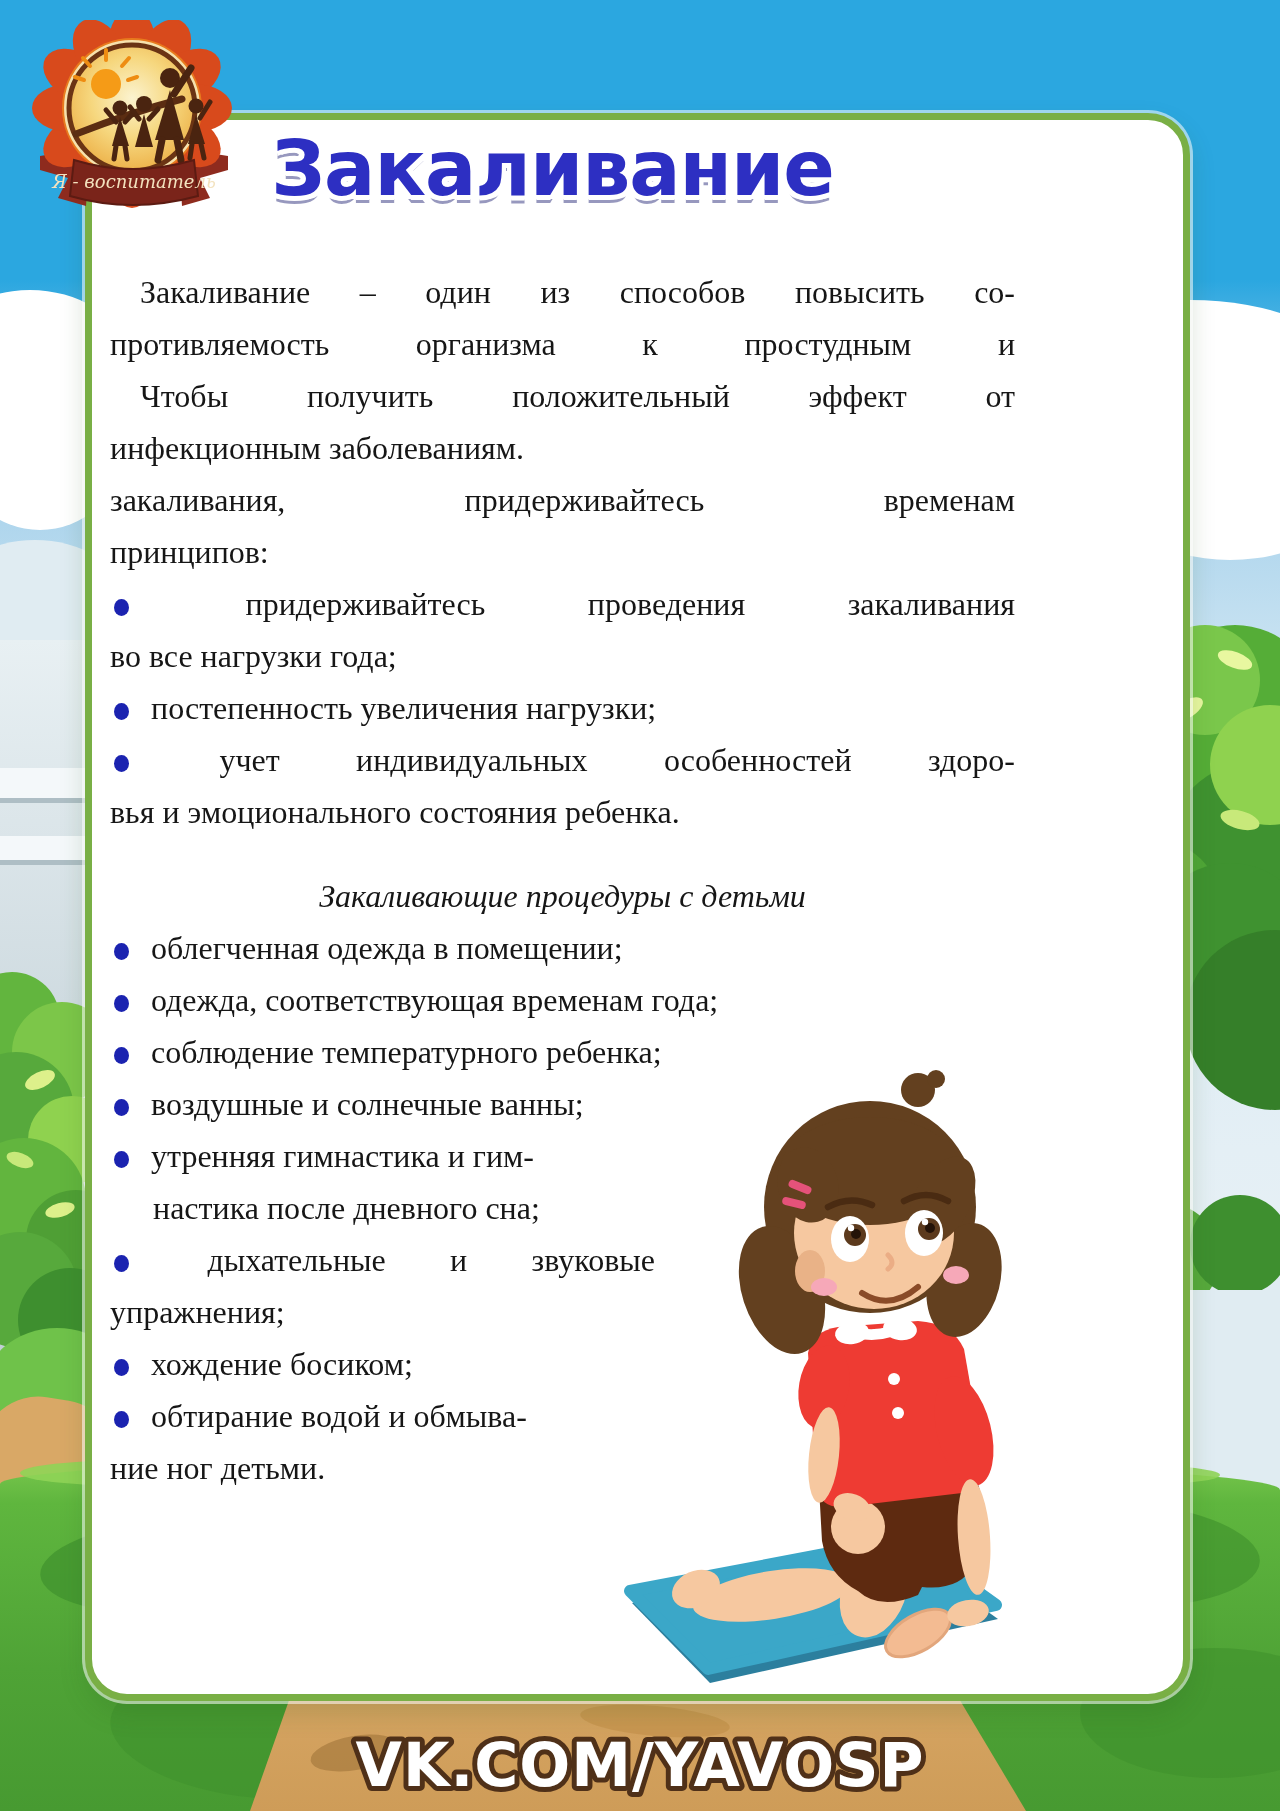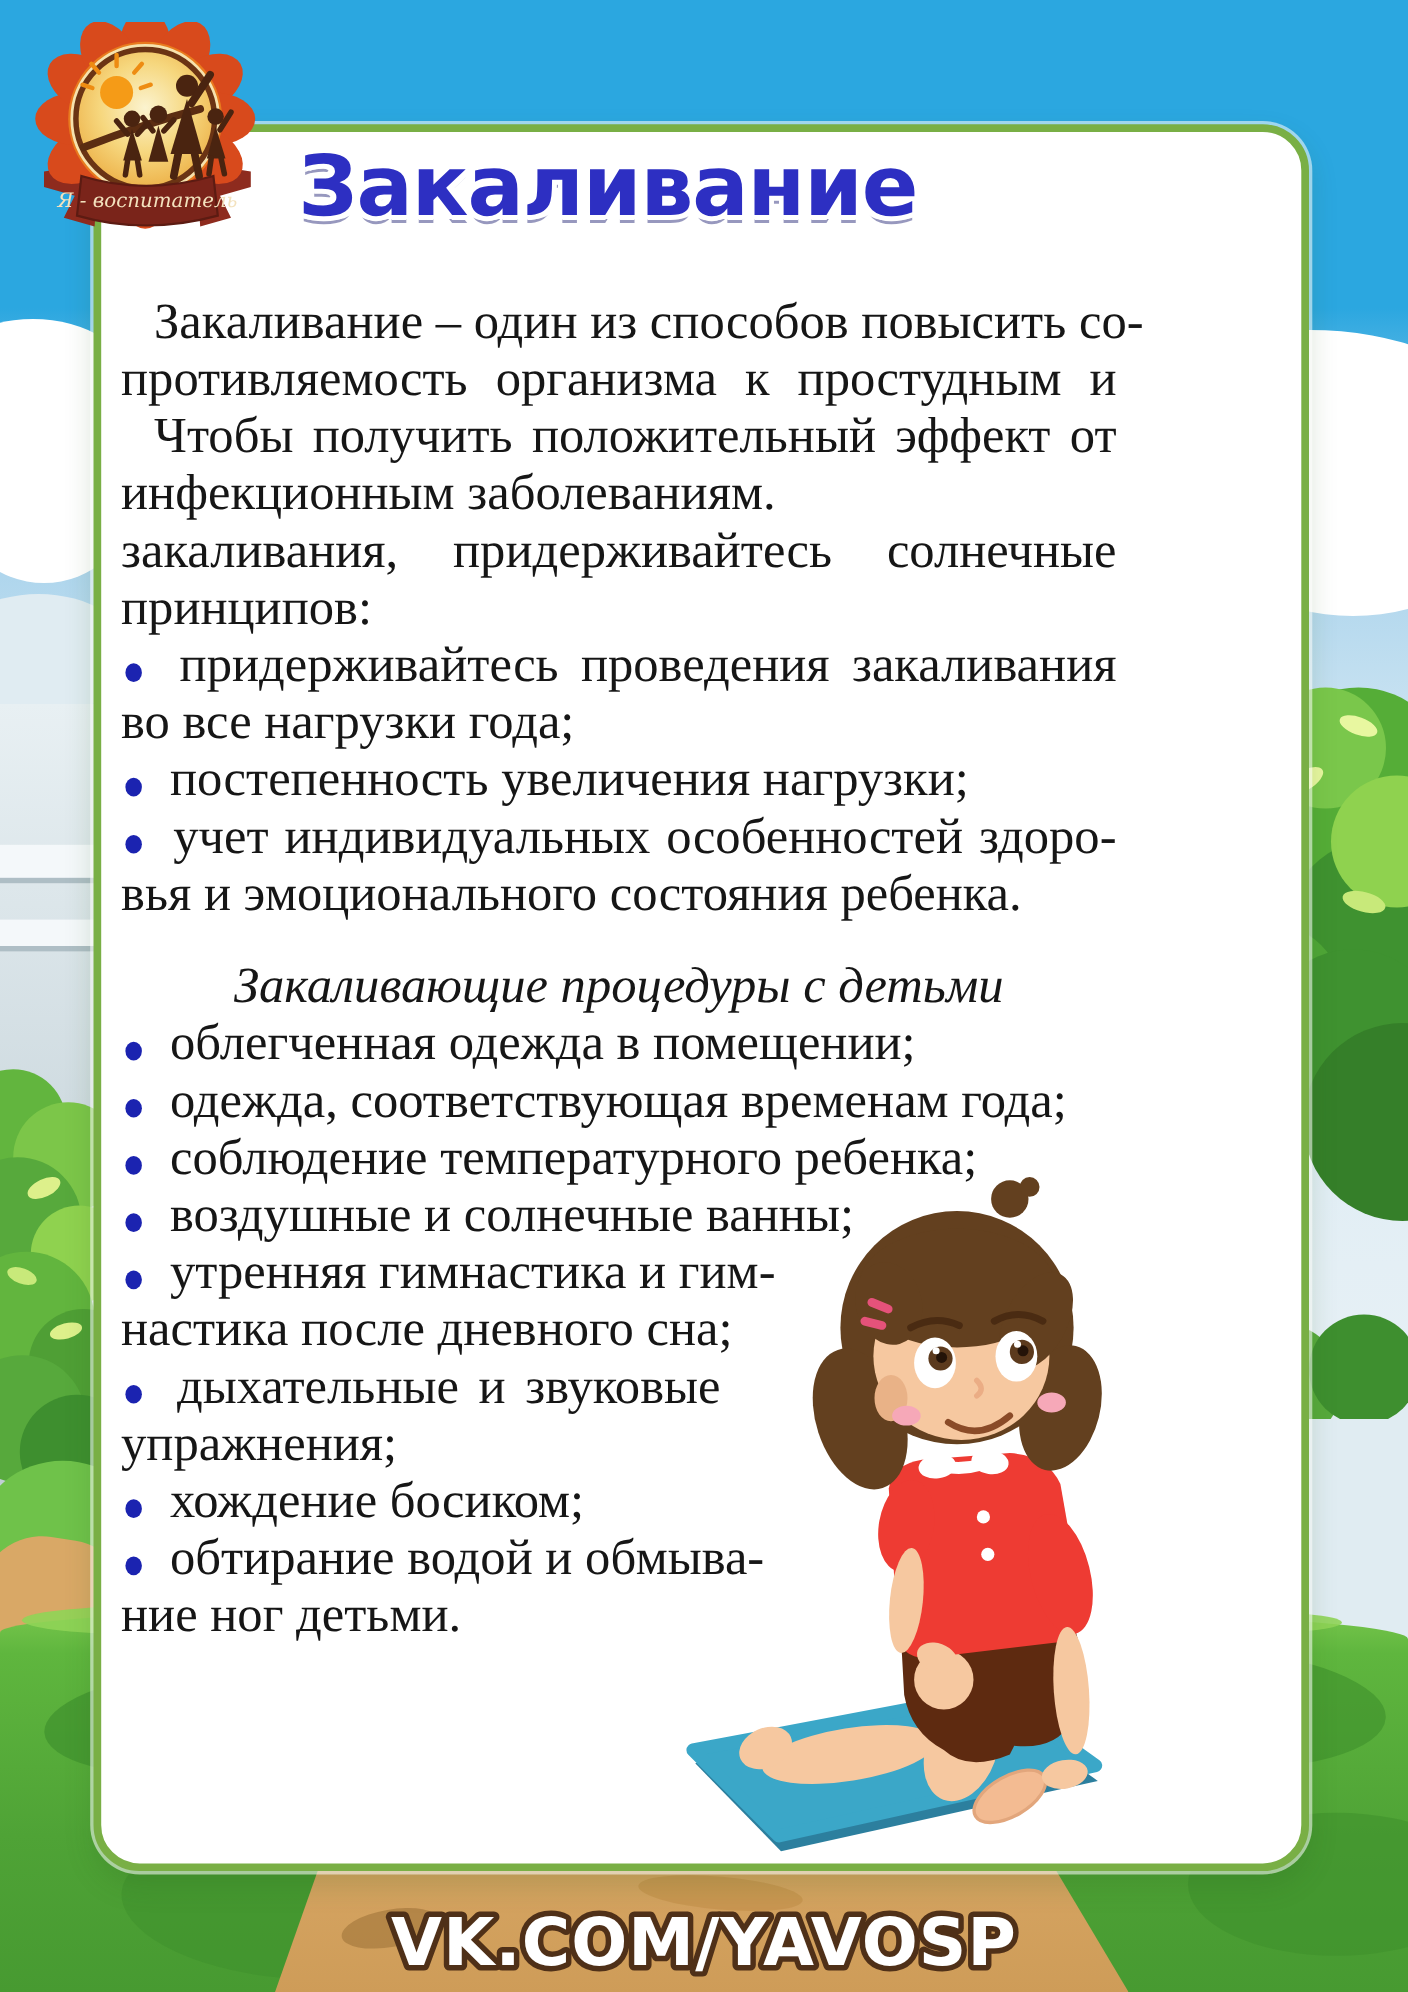--- a/index.html
+++ b/index.html
@@ -38,21 +38,21 @@
 
   
   .card{left:85px;top:113px;width:1105px;height:1588px;background:#ffffff;
     border:7px solid var(--card-border-green);border-radius:42px;box-sizing:border-box;
     box-shadow:0 0 0 3px rgba(255,255,255,.55), 0 12px 26px rgba(40,90,20,.18);z-index:5;}
   .title{position:absolute;left:0;top:4px;width:100%;margin:0;text-align:center;padding-right:170px;box-sizing:border-box;
     font-family:"DejaVu Sans",sans-serif;font-weight:bold;font-size:76px;letter-spacing:-1px;
     color:var(--title-blue);
     text-shadow:-4px -4px 0 #fff,4px -4px 0 #fff,-4px 4px 0 #fff,4px 4px 0 #fff,0 -4px 0 #fff,0 5px 0 #fff,-4px 0 0 #fff,4px 0 0 #fff,0 8px 0 rgba(24,26,110,.45);}
   .text-block{position:absolute;left:18px;top:146px;width:905px;}
-  .line{font-family:"Liberation Serif",serif;font-size:46px;line-height:52px;color:var(--text-black);
+  .line{font-family:"Liberation Serif",serif;font-size:32px;line-height:52px;color:var(--text-black);
     text-align:left;white-space:nowrap;}
   .line.j{text-align:justify;text-align-last:justify;}
   .line.ind{text-indent:30px;}
   .line.heading{font-style:italic;text-align:center;text-align-last:center;white-space:normal;}
   .dot{display:inline-block;width:15px;height:17px;border-radius:50%;background:var(--bullet-blue);
     margin:0 14px -1px 4px;}
   .girl-svg{position:absolute;left:520px;top:915px;}
 
   
   .footer-svg{left:0;top:1706px;z-index:6;}
@@ -132,34 +132,34 @@
     <div class="blob" style="left:60px;top:220px;width:90px;height:34px;background:#A77B3F;opacity:.7;transform:rotate(-10deg);"></div>
   </div>
 
   <div class="card">
     <h1 class="title">Закаливание</h1>
     <div class="text-block">
         <div class="line j ind"><span>Закаливание – один из способов повысить со-</span></div>
         <div class="line j"><span>противляемость организма к простудным и</span></div>
         <div class="line j ind"><span>Чтобы получить положительный эффект от</span></div>
         <div class="line"><span>инфекционным заболеваниям.</span></div>
-        <div class="line j"><span>закаливания, придерживайтесь солнечные</span></div>
+        <div class="line j"><span>закаливания, придерживайтесь временам</span></div>
         <div class="line"><span>принципов:</span></div>
         <div class="line j"><span class="dot"></span> <span>придерживайтесь проведения закаливания</span></div>
         <div class="line"><span>во все нагрузки года;</span></div>
         <div class="line"><span class="dot"></span> <span>постепенность увеличения нагрузки;</span></div>
         <div class="line j"><span class="dot"></span> <span>учет индивидуальных особенностей здоро-</span></div>
         <div class="line"><span>вья и эмоционального состояния ребенка.</span></div>
         <div class="line heading" style="margin-top: 32px; text-align: right;"><span>Закаливающие процедуры с детьми</span></div>
         <div class="line"><span class="dot"></span> <span>облегченная одежда в помещении;</span></div>
         <div class="line"><span class="dot"></span> <span>одежда, соответствующая временам года;</span></div>
         <div class="line"><span class="dot"></span> <span>соблюдение температурного ребенка;</span></div>
         <div class="line"><span class="dot"></span> <span>воздушные и солнечные ванны;</span></div>
         <div class="line" style="width: 600px;"><span class="dot"></span> <span>утренняя гимнастика и гим-</span></div>
-        <div class="line" style="width: 600px;"><span>настика после дневного сна;</span></div>
+        <div class="line" style="width: 600px; margin-left: 43px;"><span>настика после дневного сна;</span></div>
         <div class="line j" style="width: 545px;"><span class="dot"></span> <span>дыхательные и звуковые</span></div>
         <div class="line" style="width: 545px;"><span>упражнения;</span></div>
         <div class="line"><span class="dot"></span> <span>хождение босиком;</span></div>
         <div class="line" style="width: 610px;"><span class="dot"></span> <span>обтирание водой и обмыва-</span></div>
         <div class="line" style="width: 610px;"><span>ние ног детьми.</span></div>
       </div>
 
     <svg class="girl-svg" width="400" height="650" viewBox="0 0 400 650">
 
       <polygon points="20,568 294,518 386,584 98,648" fill="#2C7F9E"></polygon>

